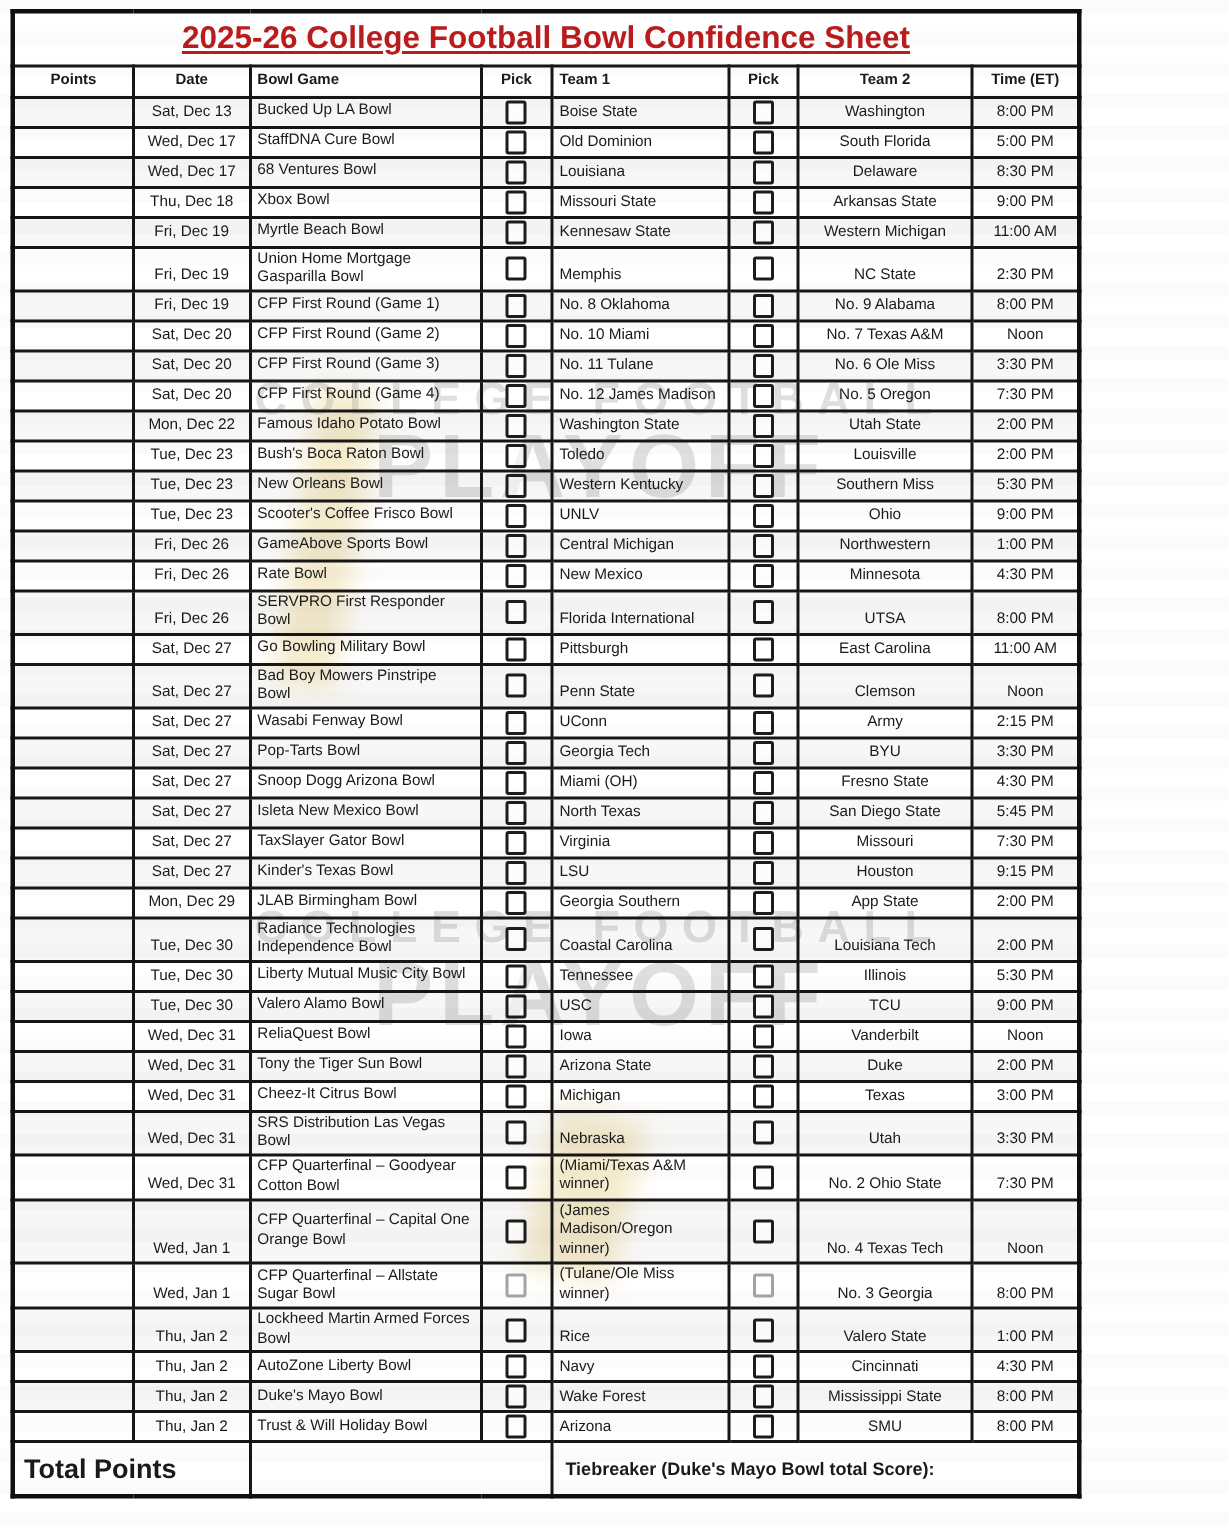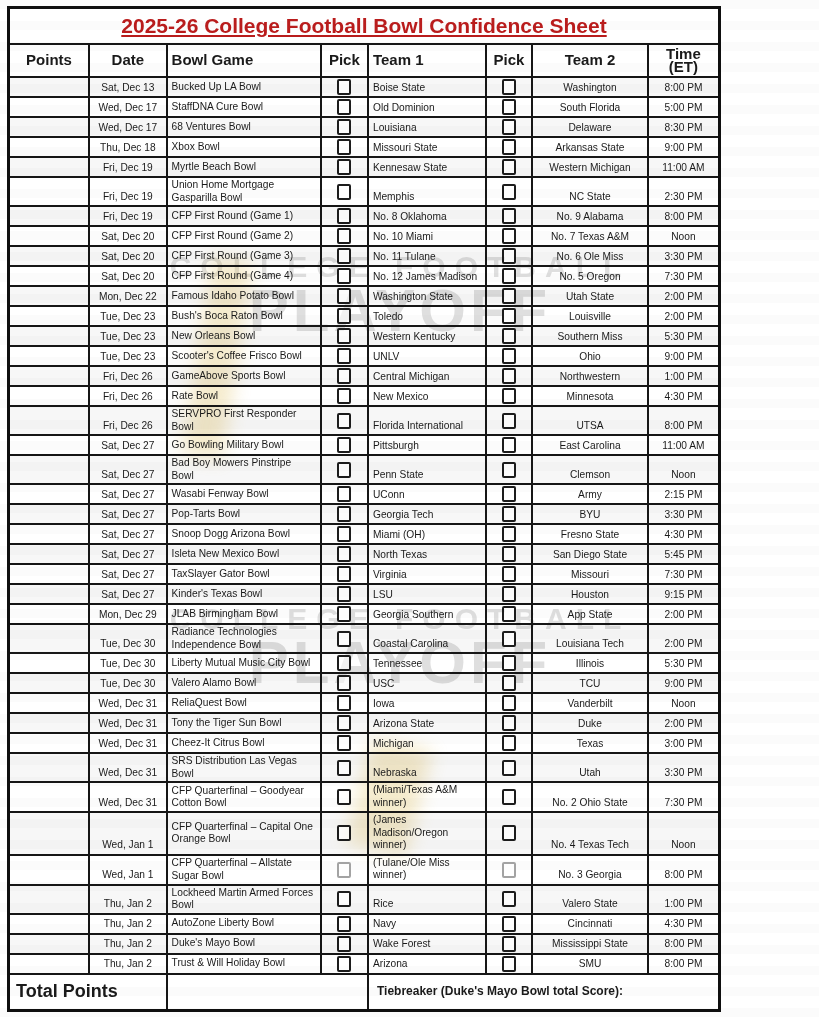--- a/index.html
+++ b/index.html
@@ -15,21 +15,21 @@
   .wm { position:absolute; z-index:0; text-align:center; font-weight:bold;
         color:rgba(150,150,150,0.30); pointer-events:none; user-select:none; white-space:nowrap; }
   .wm .l1 { font-size:30px; letter-spacing:9px; }
   .wm .l2 { font-size:60px; letter-spacing:4px; margin-top:-8px; }
   .gold { position:absolute; z-index:0; background:#dcb94d; opacity:0.28; filter:blur(9px); pointer-events:none; }
   .sheet { position:absolute; left:7px; top:6px; width:714px; z-index:1; }
   table { border-collapse:collapse; width:100%; table-layout:fixed; }
   table { border:3px solid #0f0f0f; }
   td,th { border:2px solid #161616; padding:1px 4px; font-size:10.2px; line-height:12.5px; overflow:hidden; }
   .title-cell { text-align:center; font-size:21px; line-height:24px; font-weight:bold; padding:5px 2px; }
-  th { font-size:15px; padding:3px 4px; }
+  th { font-size:10px; padding:3px 4px; }
   th.left { text-align:left; }
   .rows td { height:14px; }
   td.points {}
   td.date { text-align:center; vertical-align:bottom; padding-bottom:2px; }
   td.bowl { text-align:left; vertical-align:middle; }
   td.pick { text-align:center; vertical-align:middle; padding:1px 2px; }
   td.team1 { text-align:left; vertical-align:bottom; padding-bottom:2px; }
   td.team2 { text-align:center; vertical-align:bottom; padding-bottom:2px; }
   td.time { text-align:center; vertical-align:bottom; padding-bottom:2px; }
   .cb { display:inline-block; width:10px; height:12px; border:2px solid #1c1c1c;

